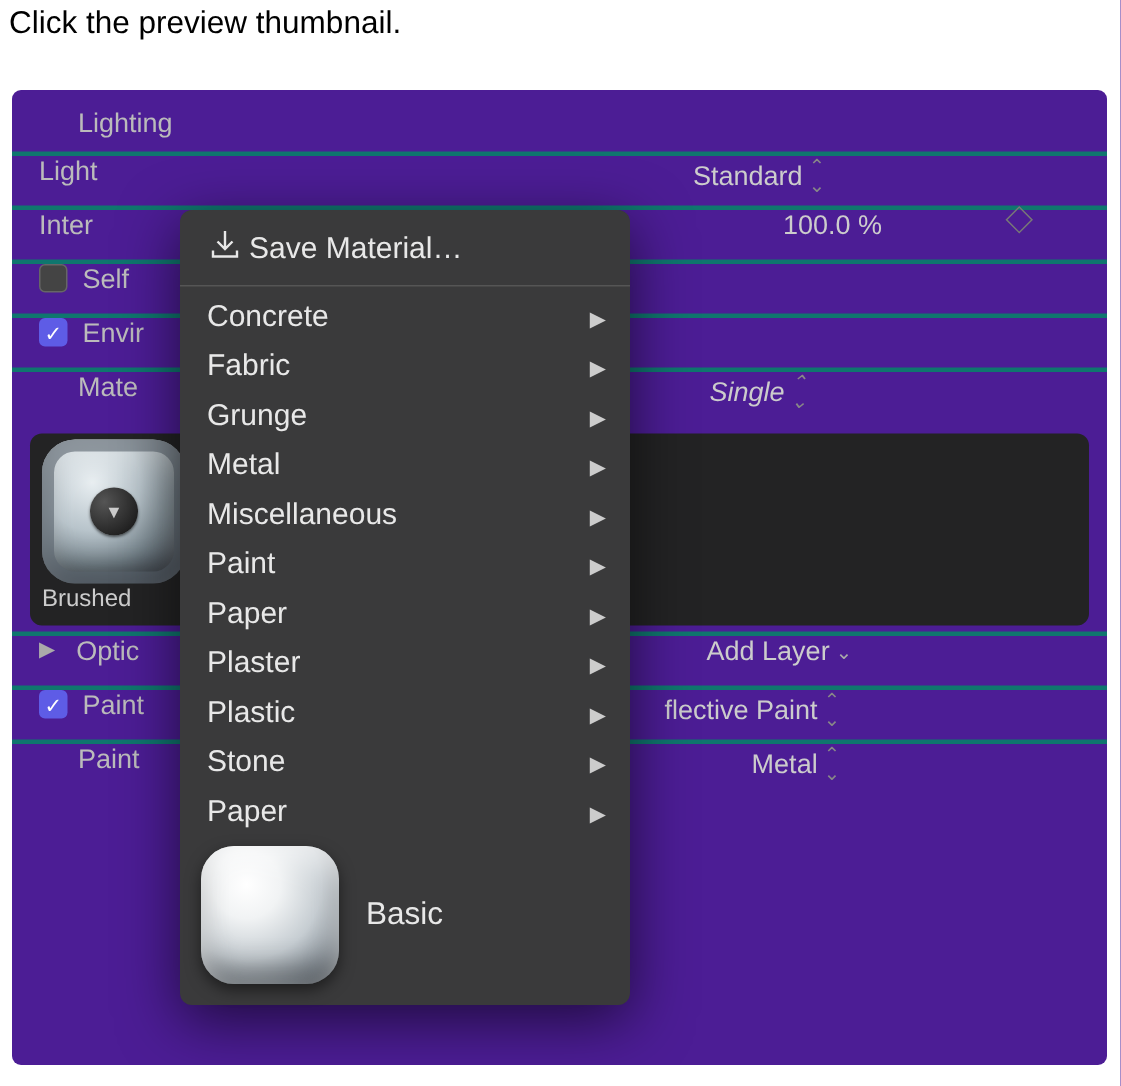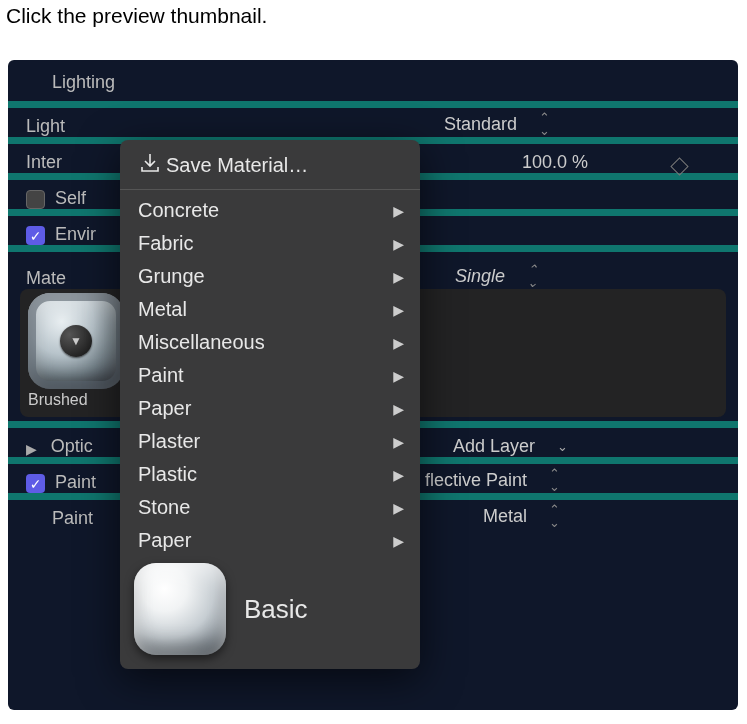--- a/index.html
+++ b/index.html
@@ -19,37 +19,37 @@
       color: #000;
       padding: 4px 0 0 6px;
       font-weight: 400;
     }
     .panel-wrap {
       position: absolute;
       left: 8px;
       top: 60px;
       width: 730px;
       height: 650px;
-      background: #0f172a;
+      background: #4c1d95;
       border-radius: 6px;
       color: #aaa;
       padding-top: 8px;
       overflow: hidden;
     }
     .section-header {
       padding: 4px 0 8px 44px;
       font-size: 18px;
       color: #bbb;
     }
     .row {
       display: flex;
-      align-items: flex-end;
+      align-items: flex-start;
       height: 36px;
       padding-left: 18px;
-      border-top: 7px solid #0f766e;
+      border-top: 3px solid #0f766e;
       font-size: 18px;
       color: #bbb;
       gap: 10px;
     }
     .checkbox {
       width: 19px;
       height: 19px;
       border-radius: 4px;
       display: inline-flex;
       align-items: center;
@@ -62,21 +62,21 @@
       border: 1px solid #666;
     }
     .checkbox.checked {
       background: #5e5ce6;
     }
     .right-side {
       position: absolute;
       right: 32px;
       display: flex;
       align-items: center;
-      gap: 22px;
+      gap: 4px;
       color: #ccc;
     }
     .updown {
       color: #888;
       font-size: 13px;
       line-height: 1;
     }
     .material-box {
       background: #232324;
       margin: 0 12px;
@@ -231,21 +231,21 @@
     <span class="checkbox unchecked"></span>
     <span>Self</span>
   </div>
 
   <div class="row">
     <span class="checkbox checked">✓</span>
     <span>Envir</span>
   </div>
 
   <div class="row" style="height:44px;">
-    <span style="">Mate</span>
+    <span style="margin-left:26px;">Mate</span>
     <div class="right-side" style="right:200px;font-style:italic;">
       <span>Single</span>
       <span class="updown">⌃<br>⌄</span>
     </div>
   </div>
 
   <div class="material-box">
     <div class="thumbnail-area">
       <div class="thumbnail">
         <div class="thumb-play">▼</div>
@@ -331,17 +331,17 @@
     <div class="popup-item">
         <span>Stone</span>
         <span class="submenu-arrow">▶</span>
       </div>
     <div class="popup-item">
         <span>Paper</span>
         <span class="submenu-arrow">▶</span>
       </div>
     <div class="basic-item">
       <div class="basic-thumb"></div>
-      <span style="font-size:26px;">Basic</span>
+      <span style="font-size:21px;">Basic</span>
     </div>
   </div>
 
 </div>
 
 </body></html>

